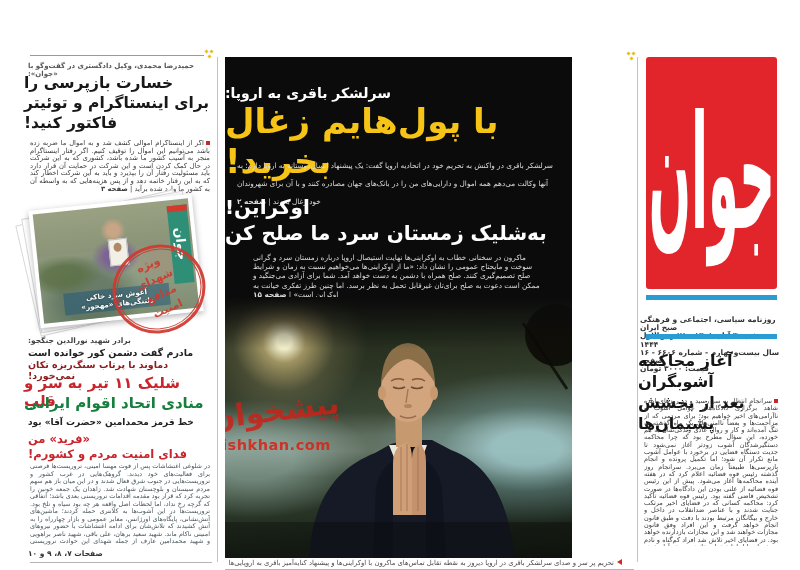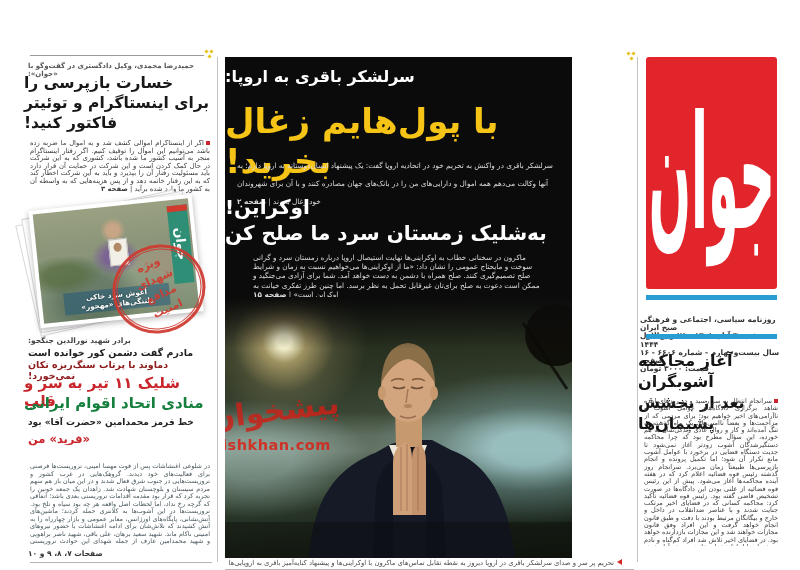--- a/index.html
+++ b/index.html
@@ -25,21 +25,21 @@
   #logo-text{color:#fff;font-weight:bold;font-size:62px;transform:scale(.80,2.55);white-space:nowrap;}
   .bluebar{left:646px;width:131px;height:5px;background:#2a9cd4;}
   #paper-info{left:640px;top:316px;width:143px;font-size:7.5px;line-height:8.2px;color:#333;font-weight:bold;}
   #trial-head{left:638px;top:350px;width:147px;font-size:16px;line-height:1.32;color:#151515;}
   #trial-body{left:644px;top:398px;width:134px;height:148px;overflow:hidden;
               font-size:6.5px;line-height:7.3px;color:#3a3a3a;}
   .bullet-sq{display:inline-block;width:4px;height:4px;background:#c9252c;margin-left:2px;}
 
   
   #black-box{left:225px;top:57px;width:347px;height:501px;background:#0b0b0b;color:#fff;}
-  #lead-kicker{left:0;top:10px;width:100%;font-size:16px;}
+  #lead-kicker{left:0;top:28px;width:100%;font-size:14px;}
   #lead-headline{left:0;top:44px;width:100%;font-size:34px;color:#f6c416;letter-spacing:-.5px;}
   #lead-text{left:12px;top:100px;width:323px;font-size:7.3px;line-height:18px;color:#dcdcdc;}
   #ukr-h1{left:0;top:138px;width:100%;font-size:20px;}
   #ukr-h2{left:0;top:164px;width:100%;font-size:20px;}
   #ukr-text{left:28px;top:196px;width:291px;font-size:7.3px;line-height:9.2px;color:#dcdcdc;}
 
   
   #photo{left:0;top:240px;width:347px;height:261px;overflow:hidden;
     background:
       radial-gradient(circle at 17% 17%, rgba(255,251,214,.95) 0 2%, rgba(255,226,150,.55) 6%, rgba(205,185,125,.18) 14%, transparent 23%),
@@ -240,16 +240,17 @@
     </div>
   </div>
 
   <div class="abs ctr b" id="martyr-kicker">برادر شهید نورالدین جنگجو:</div>
   <div class="abs ctr b" id="martyr-q2">دماوند با پرتاب سنگ‌ریزه تکان نمی‌خورد!</div>
   <div class="abs ctr b" id="martyr-q1">مادرم گفت دشمن کور خوانده است</div>
   <div class="abs ctr b" id="martyr-h1">شلیک ۱۱ تیر به سر و قلب</div>
   <div class="abs ctr b" id="martyr-h2">منادی اتحاد اقوام ایرانی</div>
   <div class="abs ctr b" id="martyr-sub">خط قرمز محمدامین «حضرت آقا» بود</div>
   <div class="abs ctr b" id="martyr-r1">«فرید» من</div>
+  <div class="abs ctr b" id="martyr-r2">فدای امنیت مردم و کشورم!</div>
   <div class="abs jst" id="martyr-body">در شلوغی اغتشاشات پس از فوت مهسا امینی، تروریست‌ها فرصتی برای فعالیت‌های خود دیدند. گروهک‌هایی در غرب کشور و تروریست‌هایی در جنوب شرق فعال شدند و در این میان باز هم سهم مردم سیستان و بلوچستان شهادت شد. زاهدان یک جمعه خونین را تجربه کرد که قرار بود مقدمه اقدامات تروریستی بعدی باشد؛ اتفاقی که گرچه رخ نداد، اما لحظات اصل واقعه هر چه بود سیاه و تلخ بود. تروریست‌ها در این آشوب‌ها به کلانتری حمله کردند؛ ماشین‌های آتش‌نشانی، پایگاه‌های اورژانس، معابر عمومی و بازار چهارراه را به آتش کشیدند که تلاش‌شان برای ادامه اغتشاشات با حضور نیروهای امنیتی ناکام ماند. شهید سعید برهان، علی باقی، شهید ناصر براهویی و شهید محمدامین عارف از جمله شهدای این حوادث تروریستی هستند.</div>
   <div class="abs ctr b" id="martyr-pages">صفحات ۷، ۸، ۹ و ۱۰</div>
 
 </div>
 
 </body></html>

